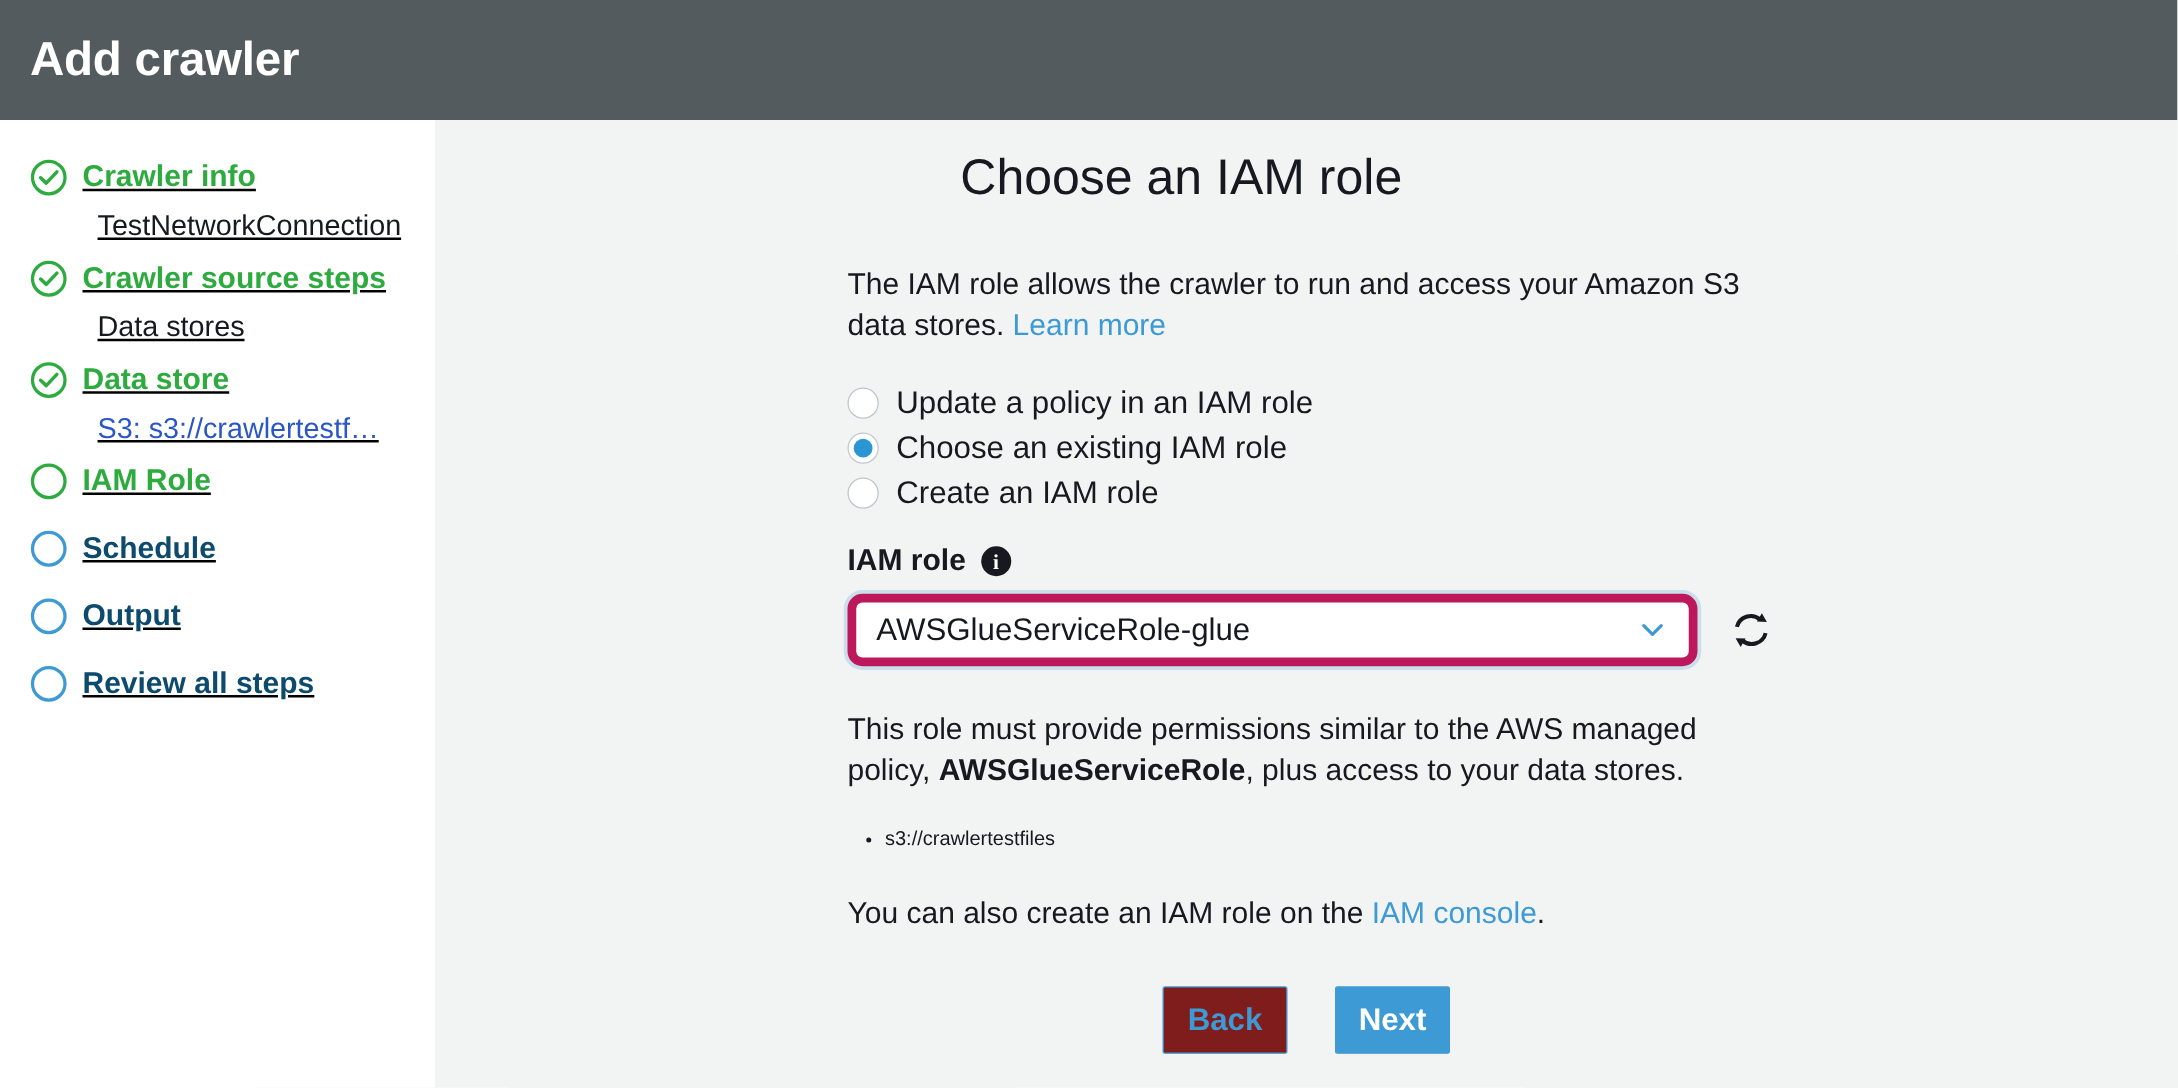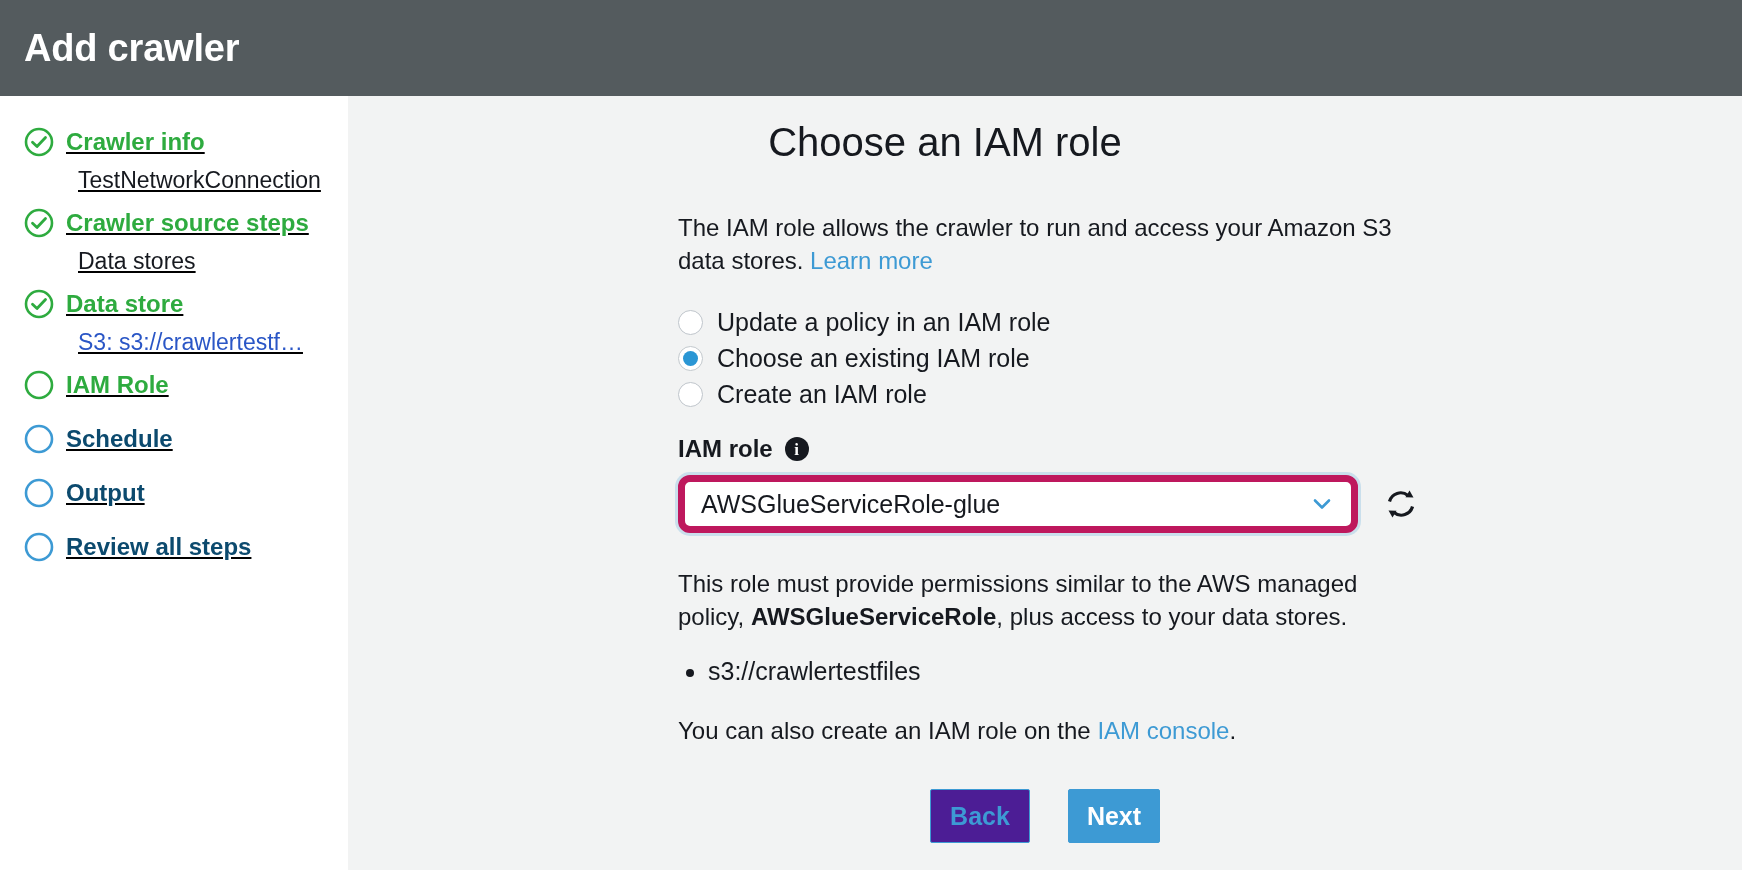--- a/index.html
+++ b/index.html
@@ -229,21 +229,21 @@
     margin: 34px 0 0 0;
     max-width: 740px;
   }
   .note b { font-weight: bold; }
 
   ul.bullets {
     margin: 22px 0 0 0;
     padding-left: 30px;
   }
   ul.bullets li {
-    font-size: 25px;
+    font-size: 16px;
     line-height: 33px;
     color: #16191f;
   }
 
   .note2 {
     font-size: 24px;
     line-height: 33px;
     color: #16191f;
     margin: 26px 0 0 0;
   }
@@ -261,21 +261,21 @@
     border-radius: 2px;
     cursor: pointer;
     display: inline-flex;
     align-items: center;
     justify-content: center;
     box-sizing: border-box;
   }
   .btn-back {
     width: 100px;
     height: 54px;
-    background: #4c1d95;
+    background: #7f1d1d;
     border: 1px solid #3d9ad4;
     color: #3d9ad4;
     margin-right: 38px;
   }
   .btn-next {
     width: 92px;
     height: 54px;
     background: #3d9ad4;
     border: 1px solid #3d9ad4;
     color: #ffffff;

